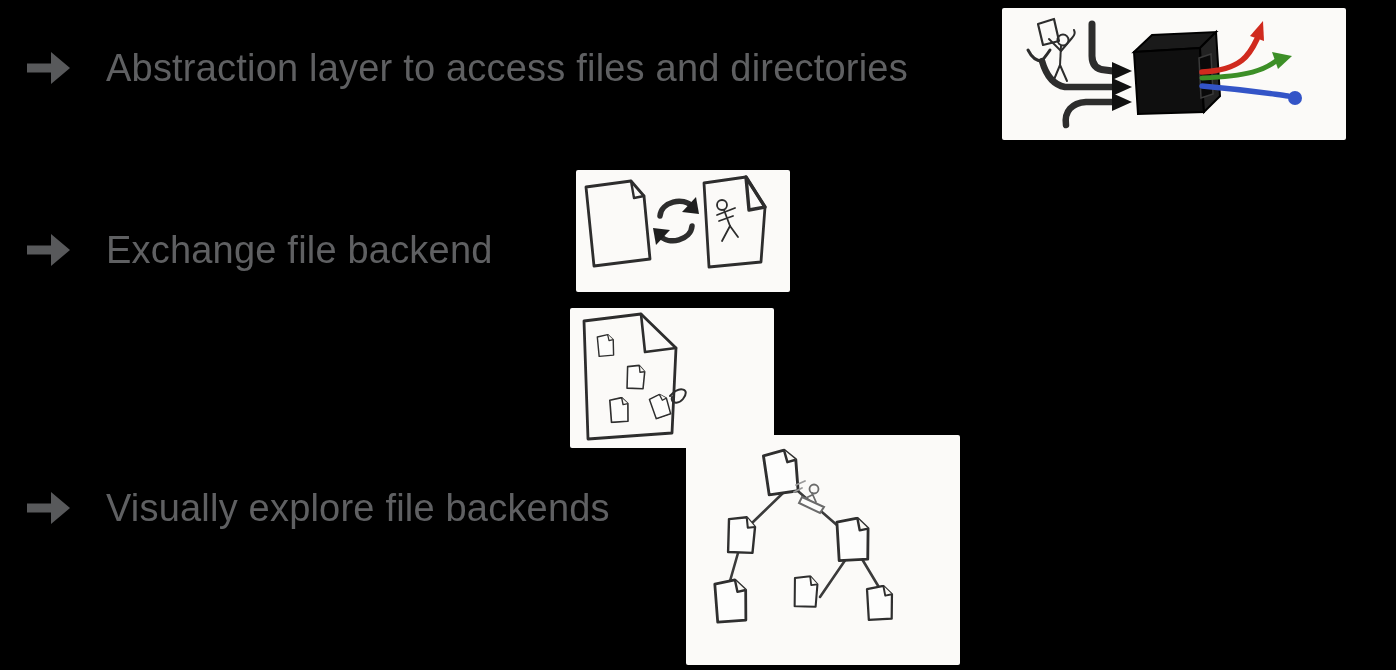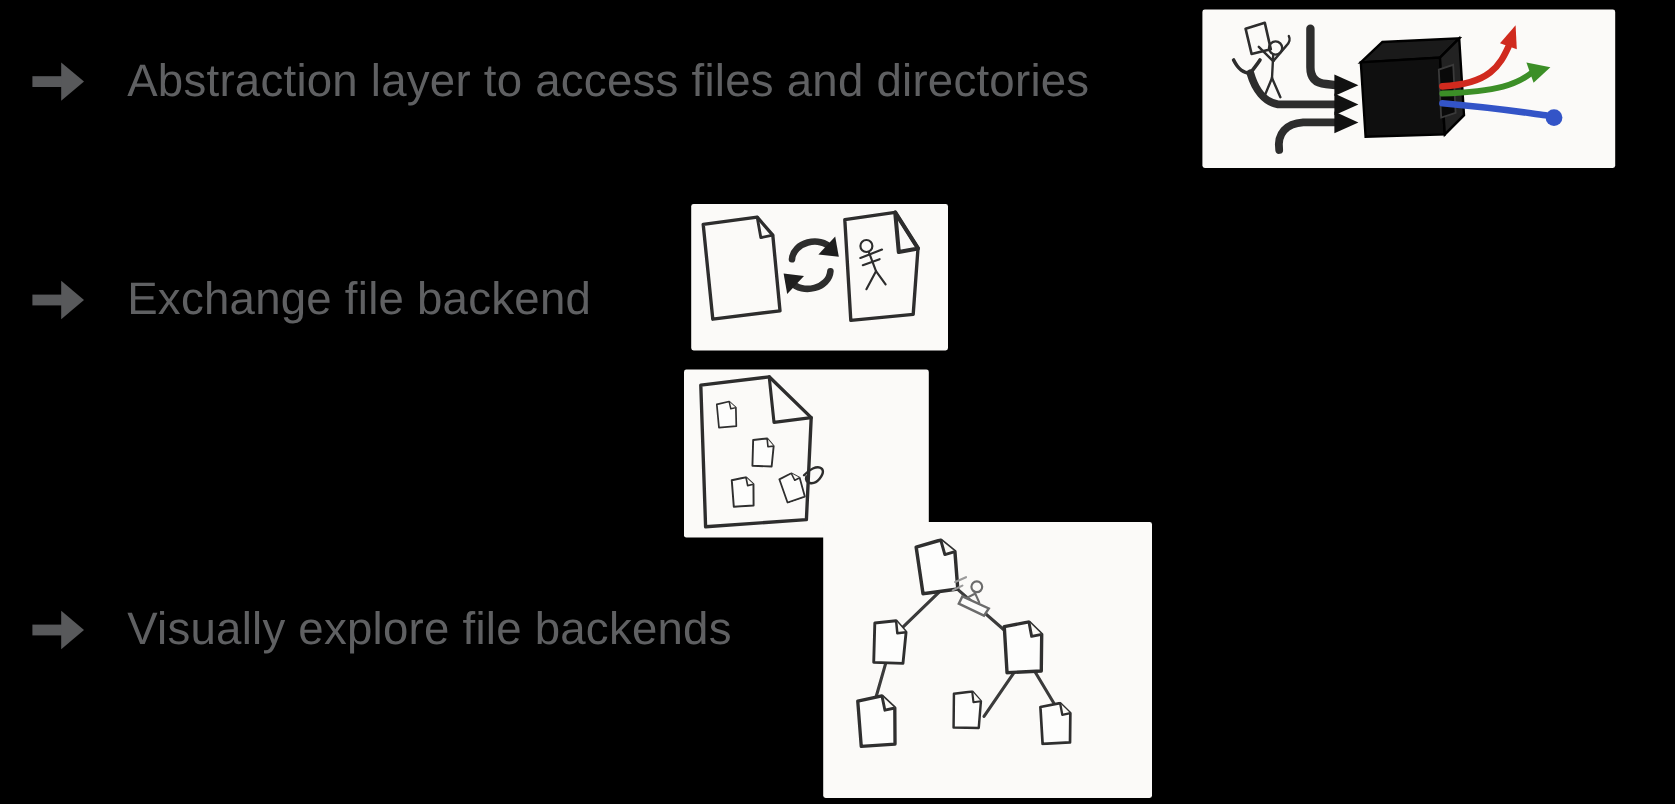--- a/index.html
+++ b/index.html
@@ -14,21 +14,21 @@
   .bullet-row{
     position:absolute;
     left:26px;
     display:flex;
     align-items:center;
     height:48px;
   }
   .row-1{top:44px;}
   .row-2{top:202px;margin-top:24px;}
   .row-3{top:351px;}
-  .row-4{top:501px;text-align:center;}
+  .row-4{top:484px;text-align:center;}
   .arrow-bullet{
     width:44px;
     height:34px;
     flex:0 0 auto;
     margin-right:36px;
   }
   .bullet-text{
     font-size:38px;
     line-height:46px;
     color:#5f6062;

